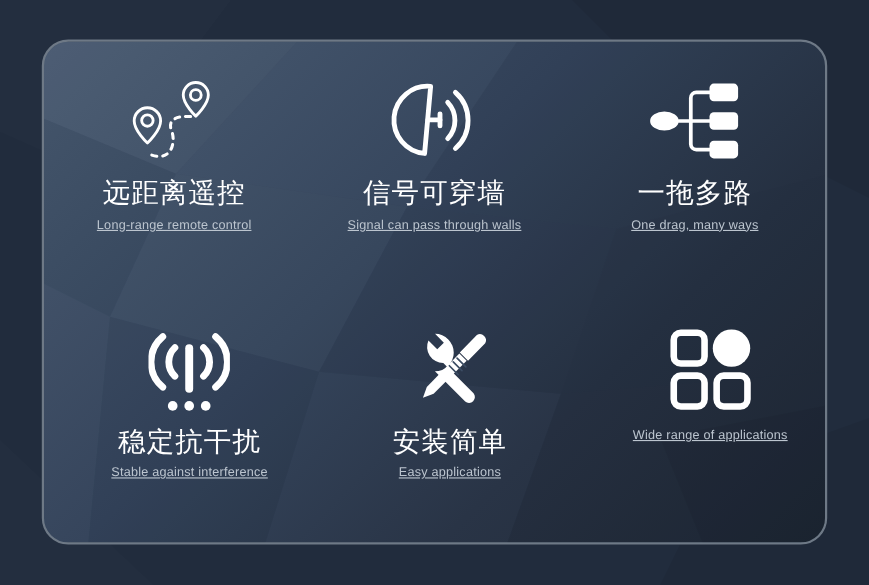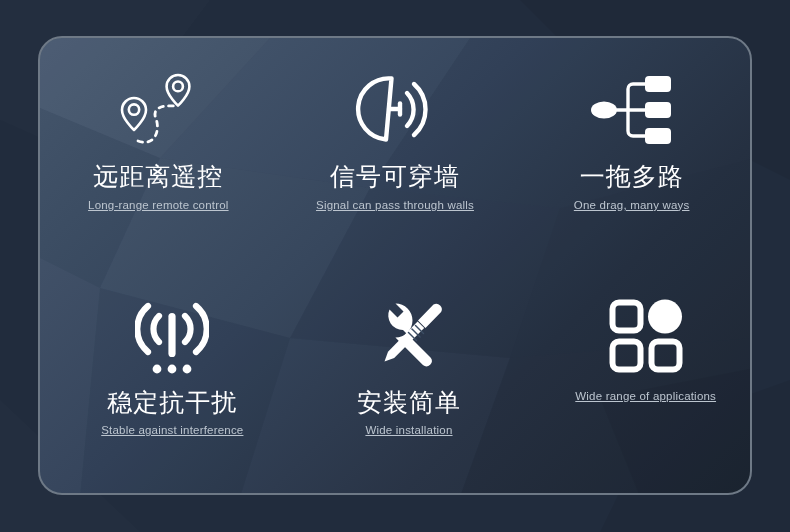--- a/index.html
+++ b/index.html
@@ -219,21 +219,21 @@
 
             <path d="M63.5 7.5 a5.6 5.6 0 0 1 7.6 7.6 L55.5 31 L48 23.5 Z" fill="#ffffff"></path>
             <path d="M47.6 24.4 L54.2 31 L24.2 61 L14.5 64.5 L18 54.8 Z" fill="#ffffff"></path>
 
             <path d="M45.5 28.5 L53.5 36.5" stroke="#3b4c63" stroke-width="1.5" stroke-linecap="round"></path>
             <path d="M42 32 L50 40" stroke="#3b4c63" stroke-width="1.5" stroke-linecap="round"></path>
             <path d="M38.5 35.5 L46.5 43.5" stroke="#3b4c63" stroke-width="1.5" stroke-linecap="round"></path>
           </svg>
         </div>
         <div class="title">安装简单</div>
-        <div class="subtitle">Wide installation</div>
+        <div class="subtitle">Easy applications</div>
       </div>
 
       <div class="cell row2">
         <div class="icon-wrap">
           <svg width="74" height="74" viewBox="0 0 74 74" fill="none" aria-hidden="true">
 
             <rect x="3.5" y="3.5" width="28" height="28" rx="6.5" stroke="#ffffff" stroke-width="6" fill="none"></rect>
 
             <circle cx="56" cy="17.5" r="17" fill="#ffffff"></circle>
 

